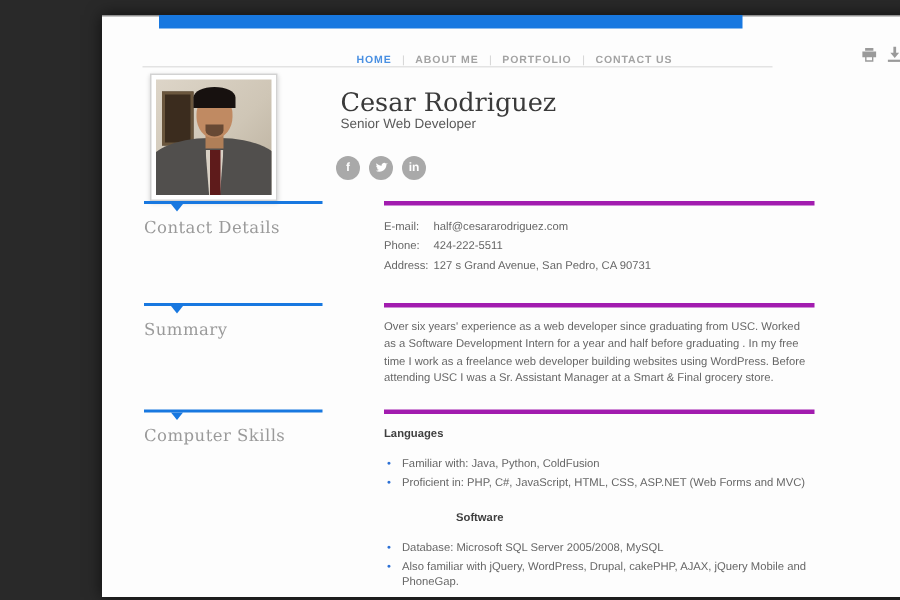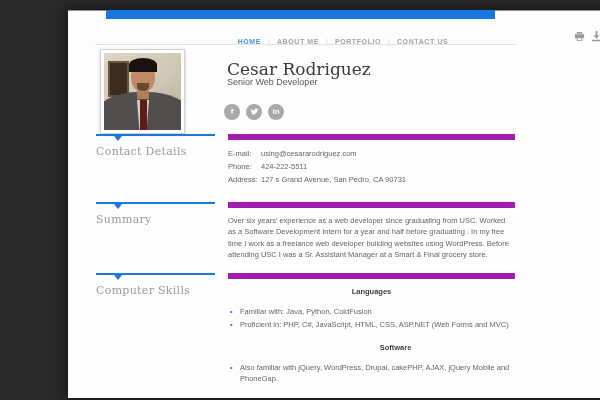--- a/index.html
+++ b/index.html
@@ -52,35 +52,35 @@
     font-family:"DejaVu Serif", serif;font-size:17px;color:#3a3a3a;}
   .subtitle{position:absolute;left:159px;top:66px;
     font-family:Liberation Sans, sans-serif;font-size:9px;color:#5a5a5a;}
   .social{position:absolute;left:156px;top:93px;display:flex;gap:6px;}
   .social-circle{
     width:16px;height:16px;border-radius:50%;background:#a9a9a9;cursor:pointer;
     display:flex;align-items:center;justify-content:center;
     color:#fff;font-size:8px;font-weight:700;line-height:1;
   }
   
-  .section{position:absolute;left:28px;width:419px;display:flex;}
+  .section{position:absolute;left:28px;width:419px;display:flex;gap:28px;}
   .sec-left{width:119px;position:relative;border-top:2px solid #1878e0;flex:none;}
   .sec-left::after{
     content:"";position:absolute;left:18px;top:0;
     border-left:4px solid transparent;border-right:4px solid transparent;
     border-top:5px solid #1878e0;
   }
   .sec-label{margin-top:9px;font-family:"DejaVu Serif", serif;font-size:11px;
     color:#9a9a9a;letter-spacing:.3px;}
-  .sec-right{margin-left:13px;width:287px;border-top:6px solid #a21caf;flex:none;}
+  .sec-right{margin-left:13px;width:287px;border-top:3px solid #a21caf;flex:none;}
   .contact-rows{margin-top:7px;}
   .contact-row{display:flex;font-size:7.5px;color:#666;line-height:13px;}
   .contact-label{width:33px;flex:none;}
   .summary-text{margin-top:7px;font-size:7.5px;line-height:11.4px;color:#666;}
-  .skill-heading{margin-top:8px;font-size:7.5px;font-weight:700;color:#3f3f3f;text-align:center;}
+  .skill-heading{margin-top:8px;font-size:7.5px;font-weight:700;color:#3f3f3f;}
   .skill-heading.second{margin-top:13px;padding-left:48px;}
   .skill-list{margin:11px 0 0 0;padding:0;list-style:none;}
   .skill-list li{
     position:relative;padding-left:12px;font-size:7.5px;line-height:10.5px;
     color:#666;margin-bottom:2px;
   }
   .skill-list li::before{content:"\2022";position:absolute;left:2px;top:0;color:#2a6fd4;}
   .sec-contact{top:123px;}
   .sec-summary{top:191px;}
   .sec-skills{top:262px;}
@@ -131,21 +131,21 @@
   </div>
 
   <div class="section sec-contact">
     <div class="sec-left">
       <div class="sec-label">Contact Details</div>
     </div>
     <div class="sec-right">
       <div class="contact-rows">
         <div class="contact-row">
           <span class="contact-label">E-mail:</span>
-          <span class="contact-value">using@cesararodriguez.com</span>
+          <span class="contact-value">half@cesararodriguez.com</span>
         </div>
         <div class="contact-row">
           <span class="contact-label">Phone:</span>
           <span class="contact-value">424-222-5511</span>
         </div>
         <div class="contact-row">
           <span class="contact-label">Address:</span>
           <span class="contact-value">127 s Grand Avenue, San Pedro, CA 90731</span>
         </div>
       </div>
@@ -166,17 +166,18 @@
       <div class="sec-label">Computer Skills</div>
     </div>
     <div class="sec-right">
       <div class="skill-heading">Languages</div>
       <ul class="skill-list">
         <li>Familiar with: Java, Python, ColdFusion</li>
         <li>Proficient in: PHP, C#, JavaScript, HTML, CSS, ASP.NET (Web Forms and MVC)</li>
       </ul>
       <div class="skill-heading second">Software</div>
       <ul class="skill-list">
+        <li>Database: Microsoft SQL Server 2005/2008, MySQL</li>
         <li>Also familiar with jQuery, WordPress, Drupal, cakePHP, AJAX, jQuery Mobile and PhoneGap.</li>
       </ul>
     </div>
   </div>
 </div>
 
 </body></html>

